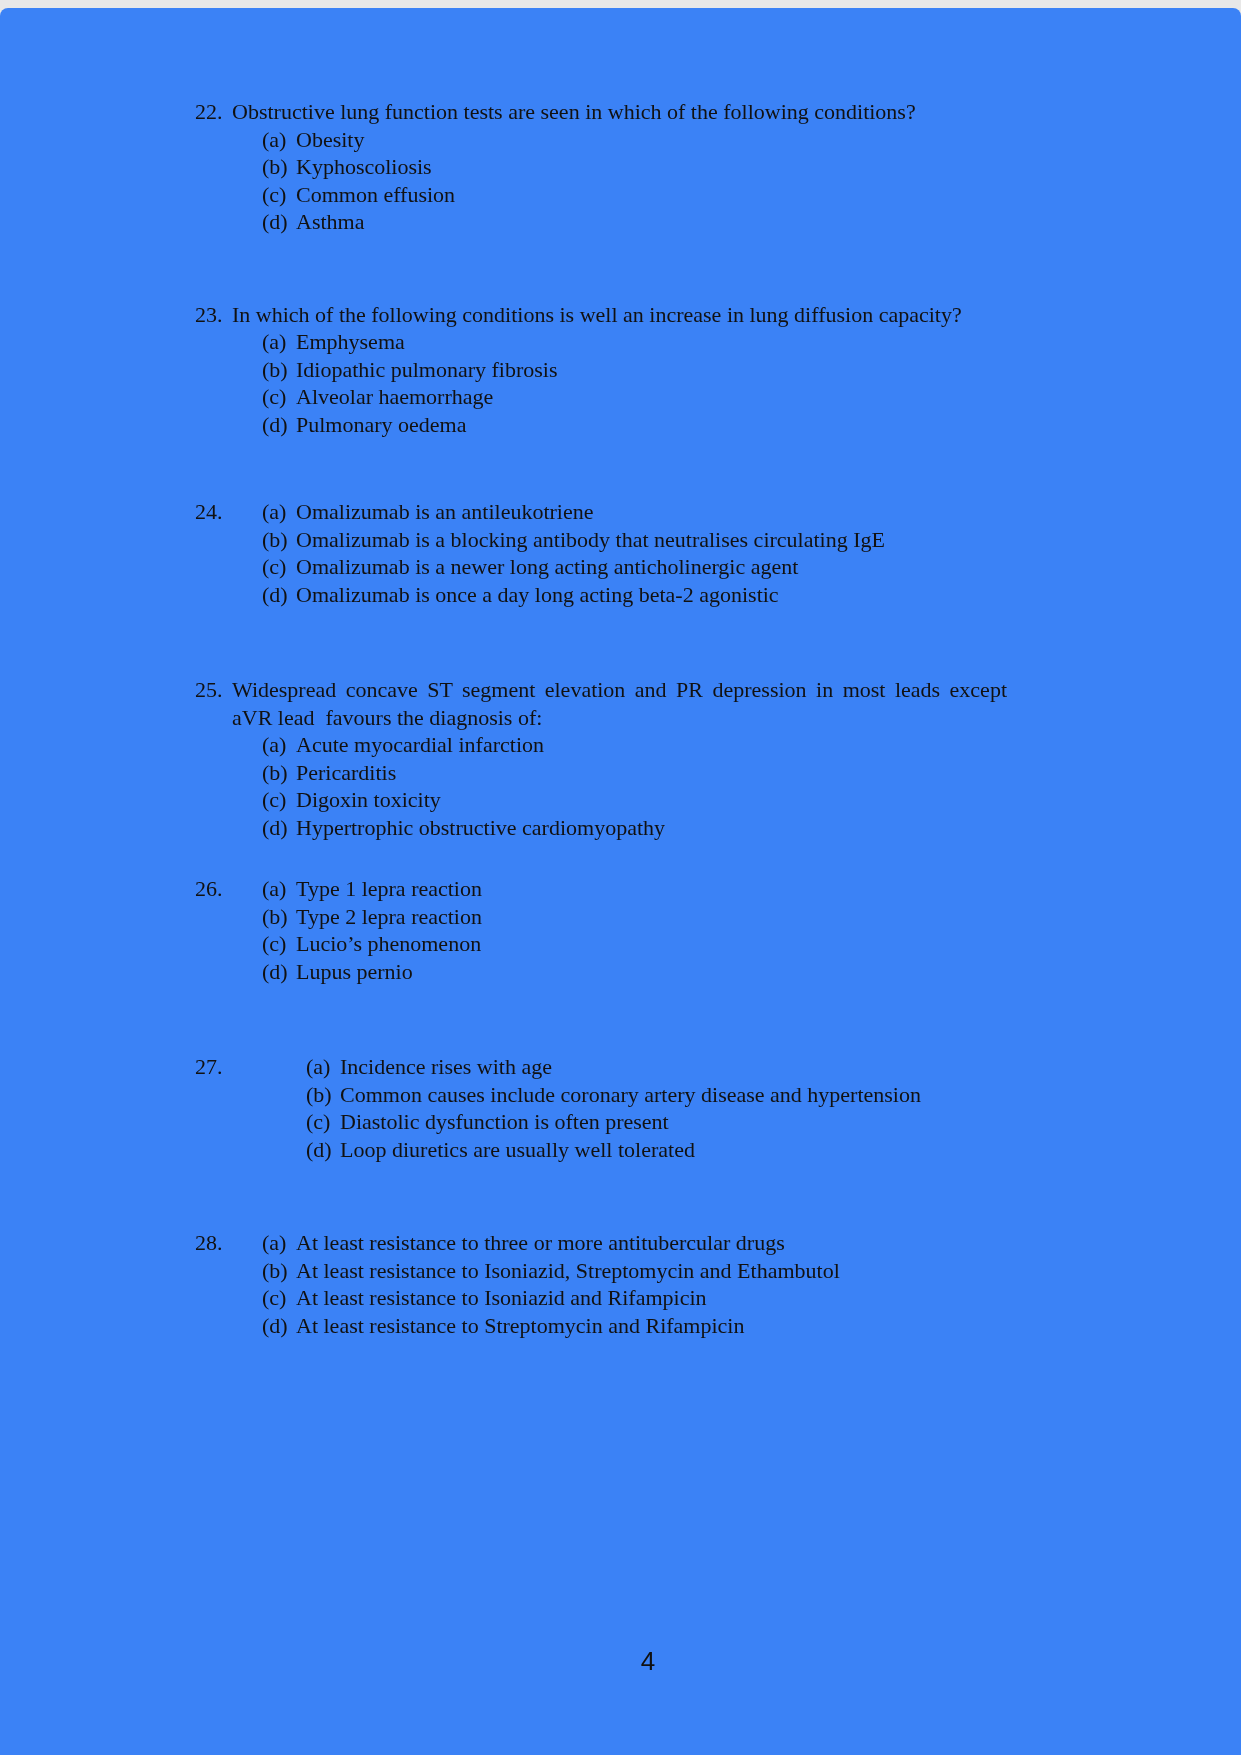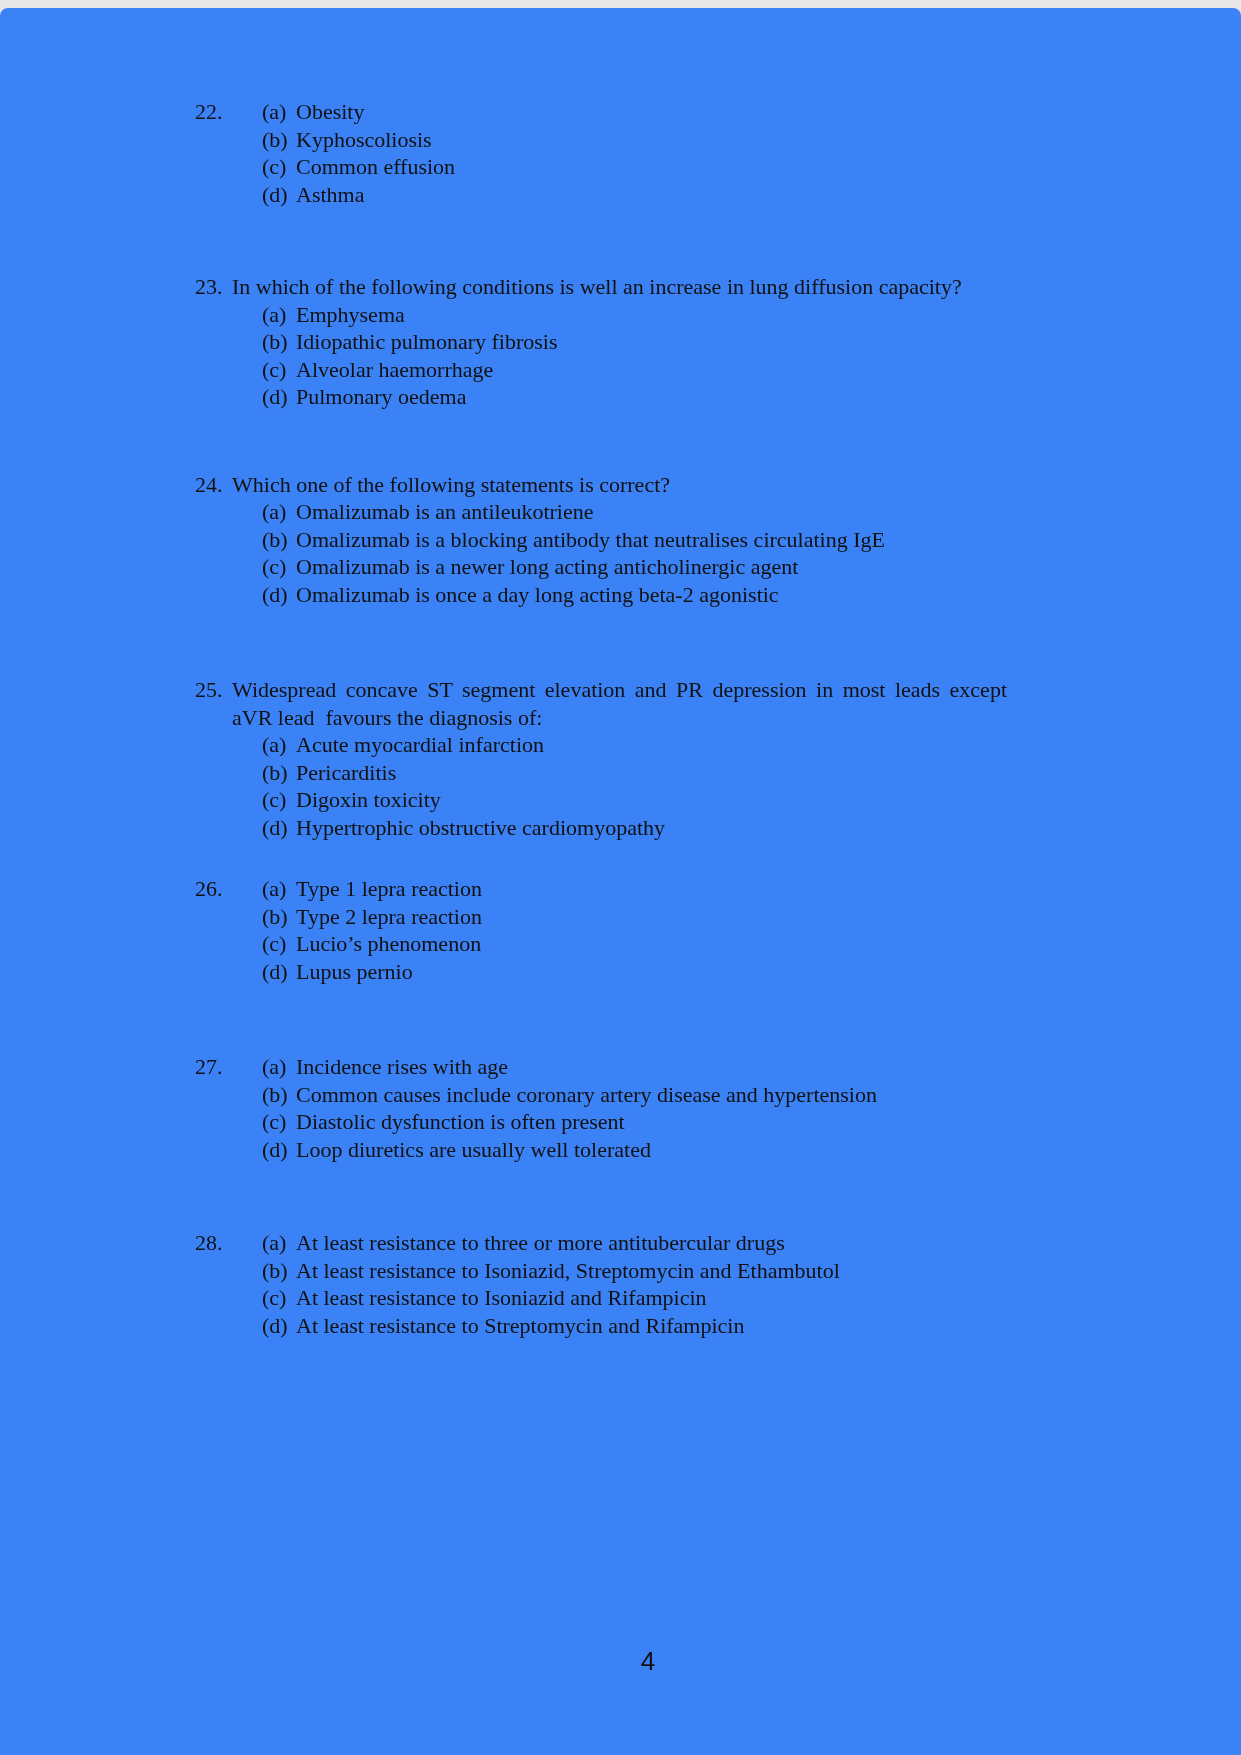--- a/index.html
+++ b/index.html
@@ -42,21 +42,21 @@
   .options { margin-left: 30px; }
   .option {
     display: grid;
     grid-template-columns: 34px 1fr;
   }
   
   .gap-q23 { margin-top: 65px; }
   .gap-q24 { margin-top: 60px; }
   .gap-q25 { margin-top: 68px; }
   .gap-q26 { margin-top: 34px; }
-  .gap-q27 { margin-top: 68px; }
+  .gap-q27 { margin-top: 68px; gap: 44px; }
   .gap-q28 { margin-top: 66px; }
   .page-number {
     position: absolute;
     left: 600px;
     top: 1638px;
     width: 96px;
     text-align: center;
     font-family: "Liberation Sans", "DejaVu Sans", sans-serif;
     font-size: 26px;
     line-height: 30px;
@@ -65,20 +65,21 @@
 </style>
 </head>
 <body>
 
 <div class="page">
   <div class="content">
 
     <div class="question">
       <div class="q-num">22.</div>
       <div>
+        <div class="q-text">Obstructive lung function tests are seen in which of the following conditions?</div>
         <div class="options">
           <div class="option">
               <span>(a)</span>
               <span>Obesity</span>
             </div>
           <div class="option">
               <span>(b)</span>
               <span>Kyphoscoliosis</span>
             </div>
           <div class="option">
@@ -114,21 +115,20 @@
               <span>(d)</span>
               <span>Pulmonary oedema</span>
             </div>
         </div>
       </div>
     </div>
 
     <div class="question gap-q24">
       <div class="q-num">24.</div>
       <div>
-        <div class="q-text">Which one of the following statements is correct?</div>
         <div class="options">
           <div class="option">
               <span>(a)</span>
               <span>Omalizumab is an antileukotriene</span>
             </div>
           <div class="option">
               <span>(b)</span>
               <span>Omalizumab is a blocking antibody that neutralises circulating IgE</span>
             </div>
           <div class="option">

